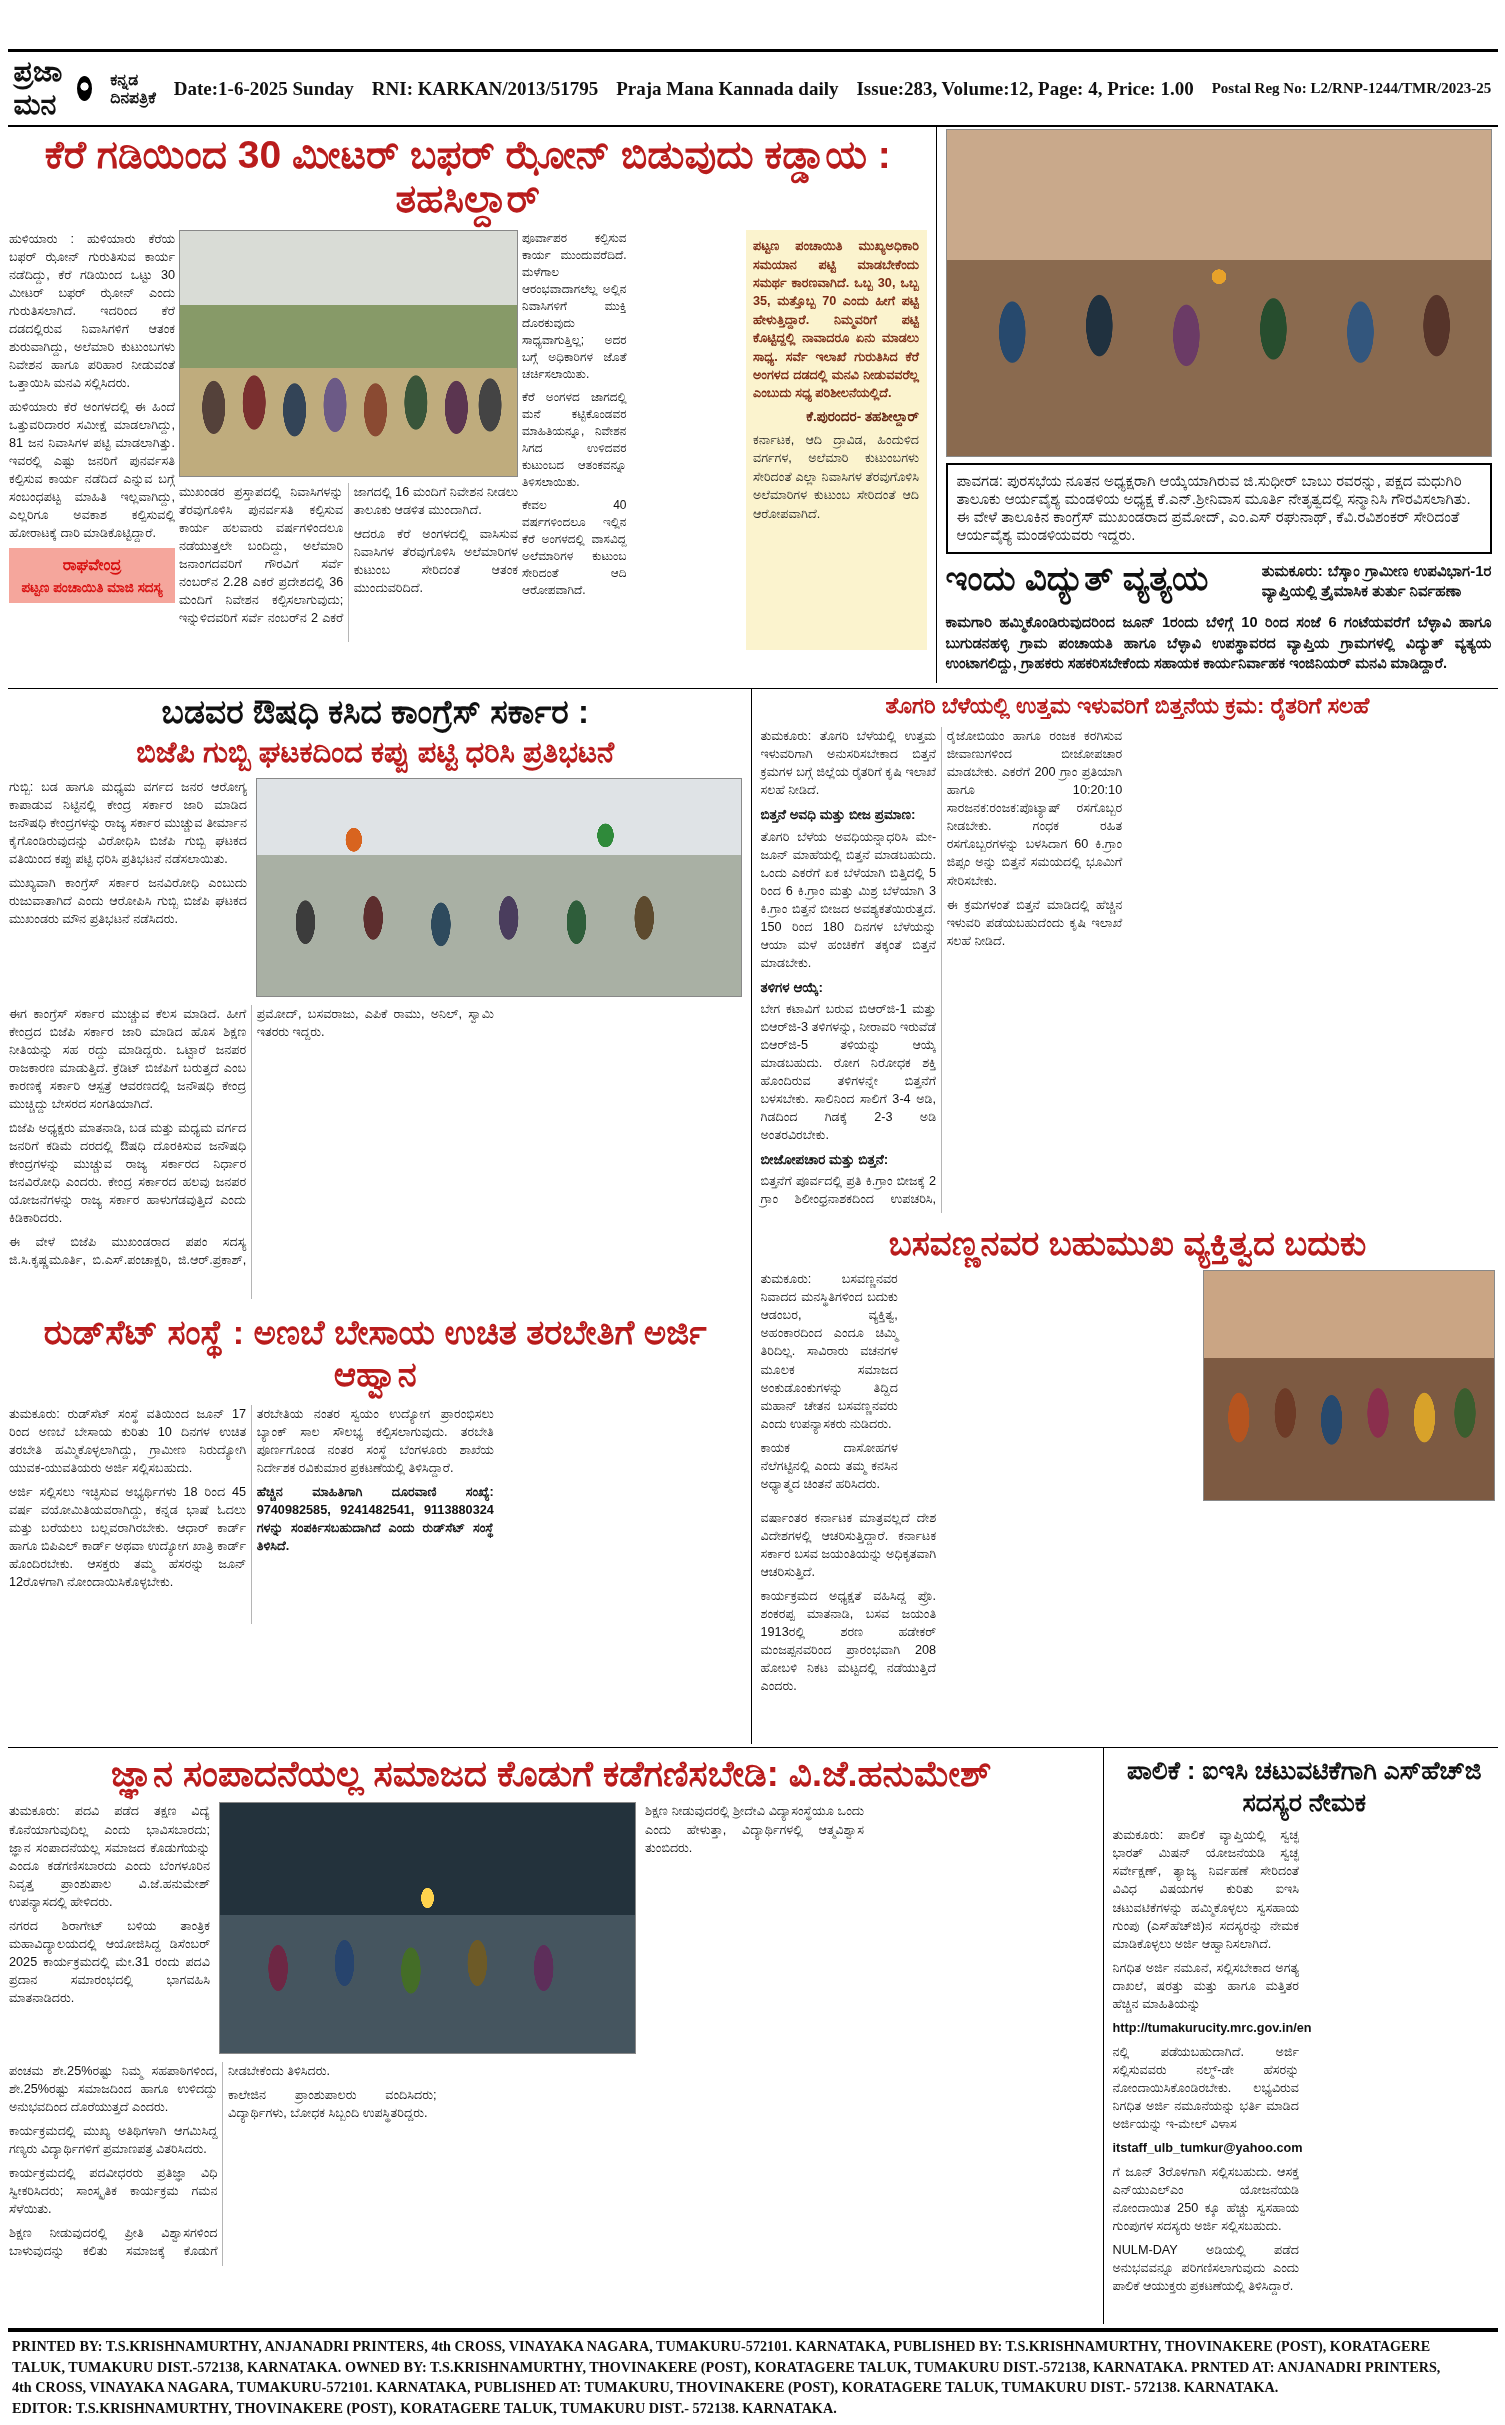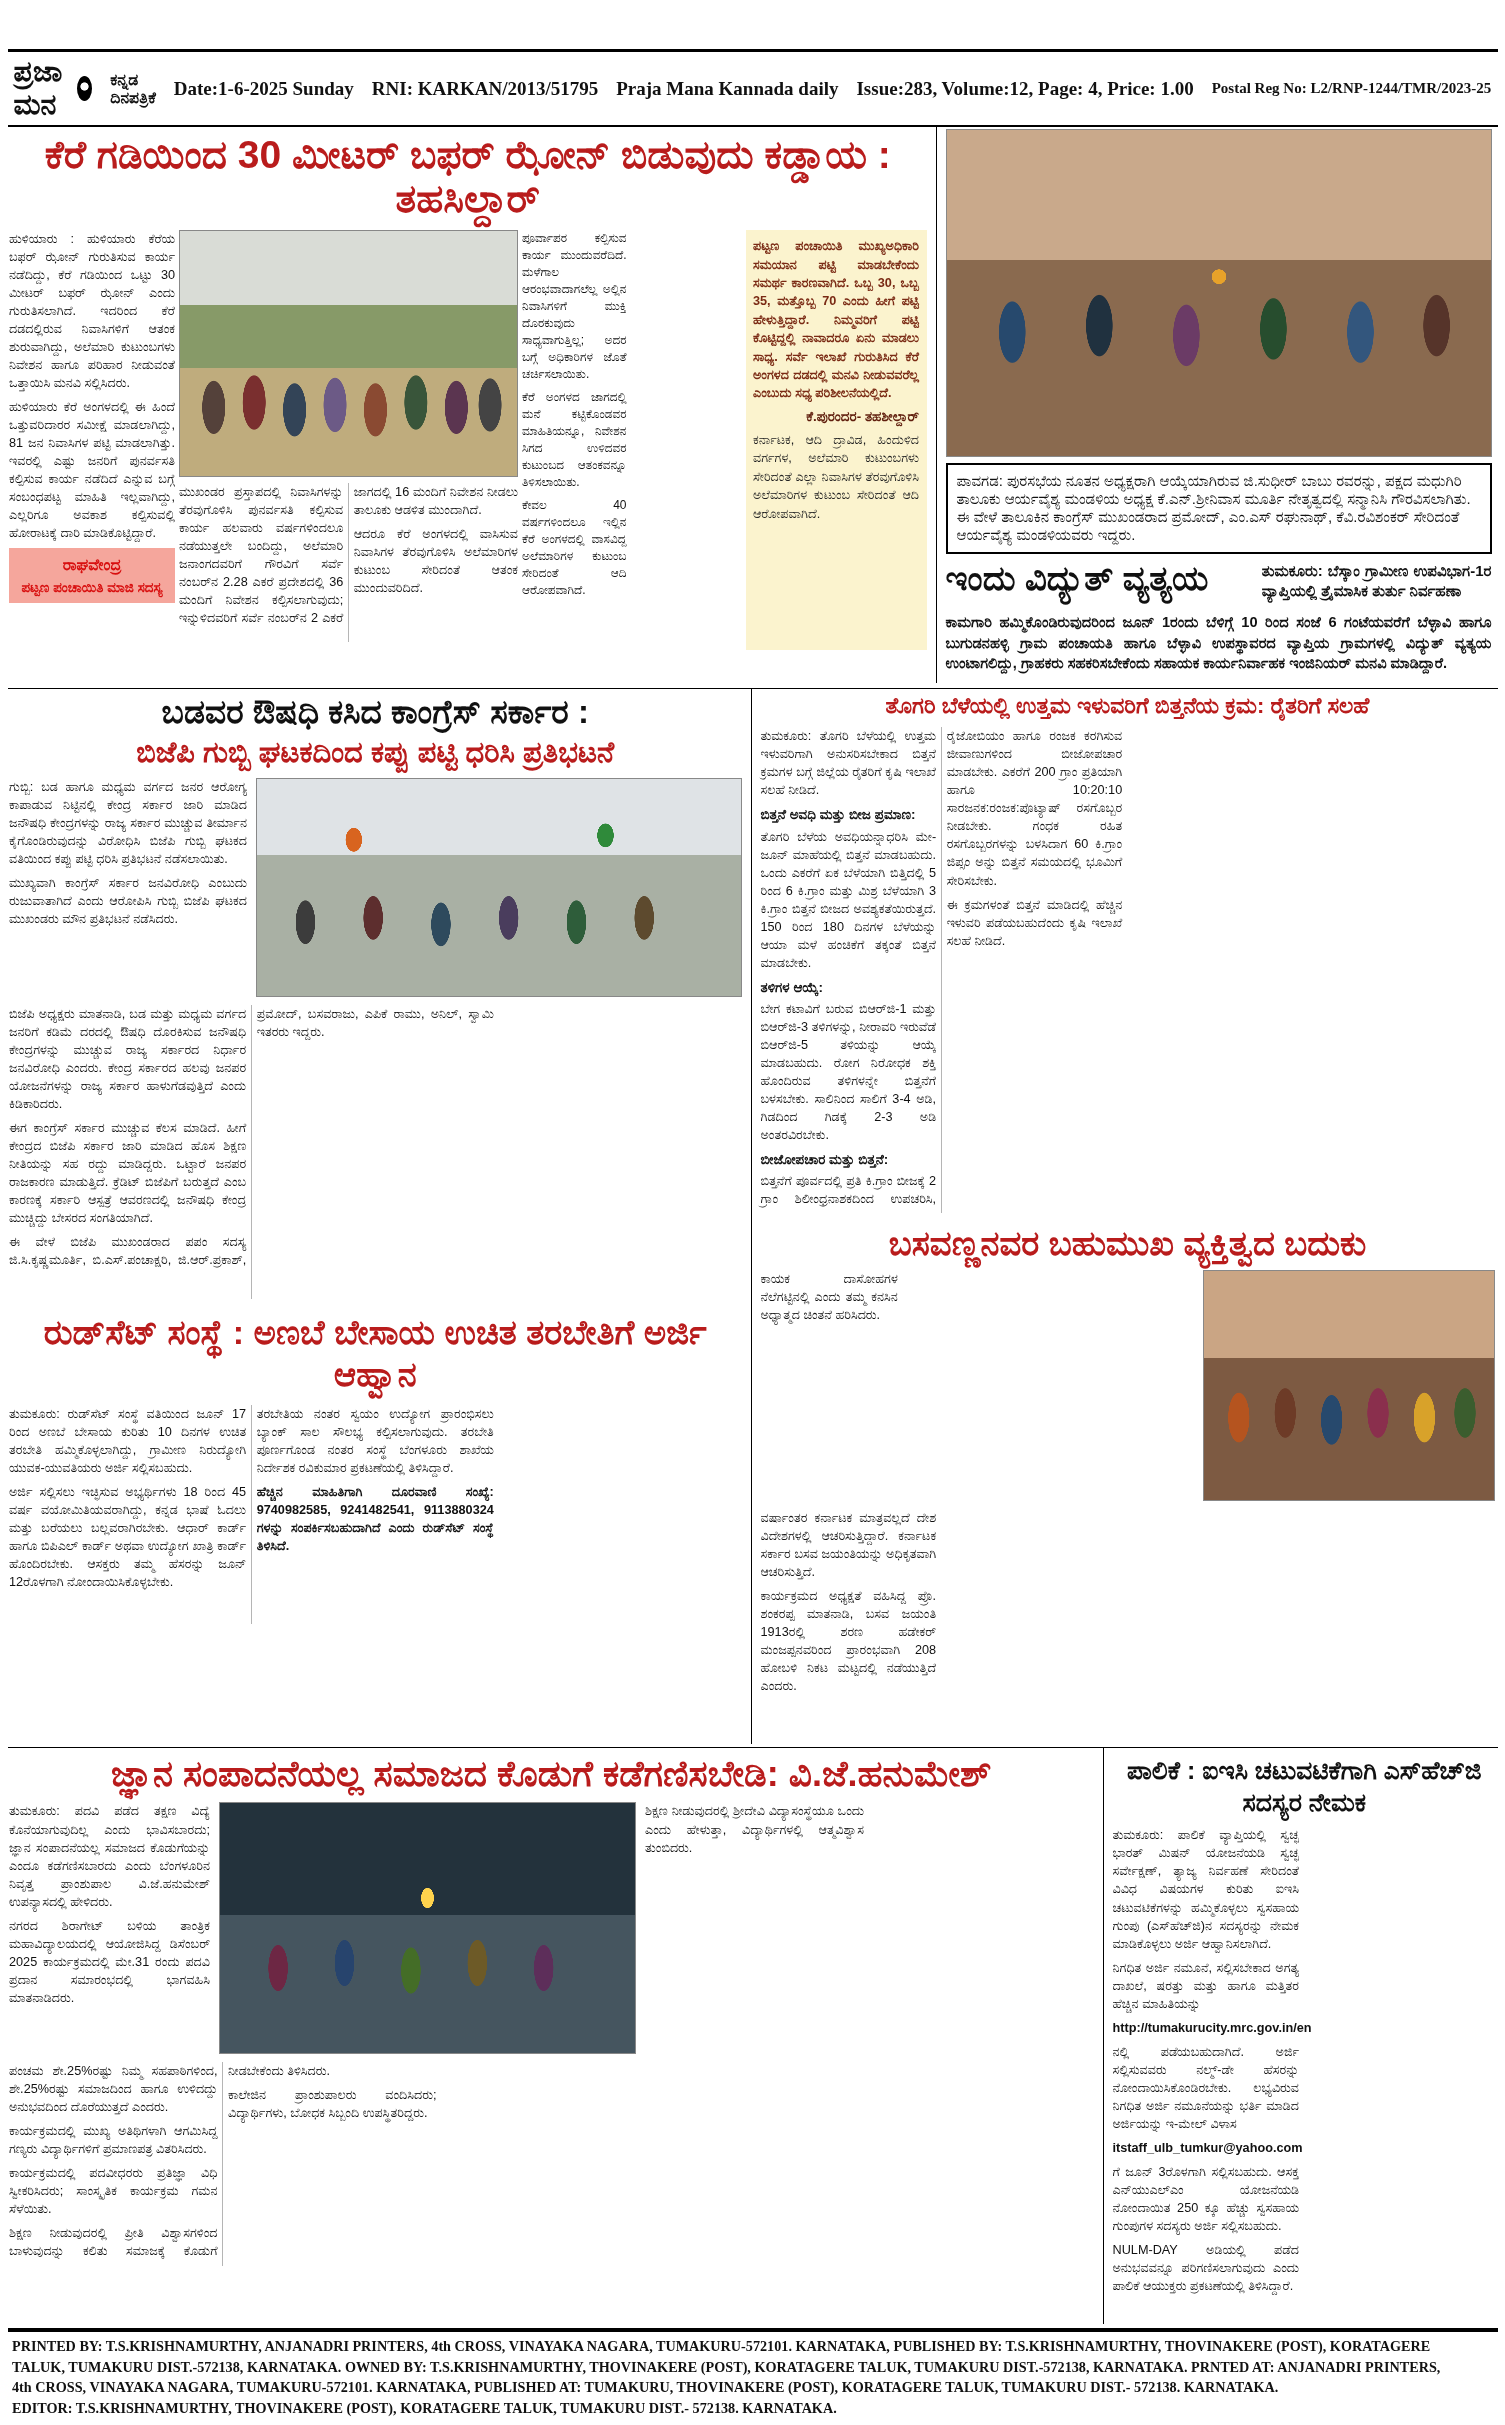--- a/index.html
+++ b/index.html
@@ -198,22 +198,22 @@
         <h2 class="s2-hb">ಬಡವರ ಔಷಧಿ ಕಸಿದ ಕಾಂಗ್ರೆಸ್ ಸರ್ಕಾರ :</h2>
         <h3 class="s2-hr red">ಬಿಜೆಪಿ ಗುಬ್ಬಿ ಘಟಕದಿಂದ ಕಪ್ಪು ಪಟ್ಟಿ ಧರಿಸಿ ಪ್ರತಿಭಟನೆ</h3>
         <div class="s2-grid">
           <div class="body-txt">
             <p>ಗುಬ್ಬಿ: ಬಡ ಹಾಗೂ ಮಧ್ಯಮ ವರ್ಗದ ಜನರ ಆರೋಗ್ಯ ಕಾಪಾಡುವ ನಿಟ್ಟಿನಲ್ಲಿ ಕೇಂದ್ರ ಸರ್ಕಾರ ಜಾರಿ ಮಾಡಿದ ಜನೌಷಧಿ ಕೇಂದ್ರಗಳನ್ನು ರಾಜ್ಯ ಸರ್ಕಾರ ಮುಚ್ಚುವ ತೀರ್ಮಾನ ಕೈಗೊಂಡಿರುವುದನ್ನು ವಿರೋಧಿಸಿ ಬಿಜೆಪಿ ಗುಬ್ಬಿ ಘಟಕದ ವತಿಯಿಂದ ಕಪ್ಪು ಪಟ್ಟಿ ಧರಿಸಿ ಪ್ರತಿಭಟನೆ ನಡೆಸಲಾಯಿತು.</p>
             <p>ಮುಖ್ಯವಾಗಿ ಕಾಂಗ್ರೆಸ್ ಸರ್ಕಾರ ಜನವಿರೋಧಿ ಎಂಬುದು ರುಜುವಾತಾಗಿದೆ ಎಂದು ಆರೋಪಿಸಿ ಗುಬ್ಬಿ ಬಿಜೆಪಿ ಘಟಕದ ಮುಖಂಡರು ಮೌನ ಪ್ರತಿಭಟನೆ ನಡೆಸಿದರು.</p>
           </div>
           <div class="photo photo-protest"></div>
         </div>
         <div class="s2-body cols body-txt">
+          <p>ಈಗ ಕಾಂಗ್ರೆಸ್ ಸರ್ಕಾರ ಮುಚ್ಚುವ ಕೆಲಸ ಮಾಡಿದೆ. ಹೀಗೆ ಕೇಂದ್ರದ ಬಿಜೆಪಿ ಸರ್ಕಾರ ಜಾರಿ ಮಾಡಿದ ಹೊಸ ಶಿಕ್ಷಣ ನೀತಿಯನ್ನು ಸಹ ರದ್ದು ಮಾಡಿದ್ದರು. ಒಟ್ಟಾರೆ ಜನಪರ ರಾಜಕಾರಣ ಮಾಡುತ್ತಿದೆ. ಕ್ರೆಡಿಟ್ ಬಿಜೆಪಿಗೆ ಬರುತ್ತದೆ ಎಂಬ ಕಾರಣಕ್ಕೆ ಸರ್ಕಾರಿ ಆಸ್ಪತ್ರೆ ಆವರಣದಲ್ಲಿ ಜನೌಷಧಿ ಕೇಂದ್ರ ಮುಚ್ಚಿದ್ದು ಬೇಸರದ ಸಂಗತಿಯಾಗಿದೆ.</p>
           <p>ಬಿಜೆಪಿ ಅಧ್ಯಕ್ಷರು ಮಾತನಾಡಿ, ಬಡ ಮತ್ತು ಮಧ್ಯಮ ವರ್ಗದ ಜನರಿಗೆ ಕಡಿಮೆ ದರದಲ್ಲಿ ಔಷಧಿ ದೊರಕಿಸುವ ಜನೌಷಧಿ ಕೇಂದ್ರಗಳನ್ನು ಮುಚ್ಚುವ ರಾಜ್ಯ ಸರ್ಕಾರದ ನಿರ್ಧಾರ ಜನವಿರೋಧಿ ಎಂದರು. ಕೇಂದ್ರ ಸರ್ಕಾರದ ಹಲವು ಜನಪರ ಯೋಜನೆಗಳನ್ನು ರಾಜ್ಯ ಸರ್ಕಾರ ಹಾಳುಗೆಡವುತ್ತಿದೆ ಎಂದು ಕಿಡಿಕಾರಿದರು.</p>
-          <p>ಈಗ ಕಾಂಗ್ರೆಸ್ ಸರ್ಕಾರ ಮುಚ್ಚುವ ಕೆಲಸ ಮಾಡಿದೆ. ಹೀಗೆ ಕೇಂದ್ರದ ಬಿಜೆಪಿ ಸರ್ಕಾರ ಜಾರಿ ಮಾಡಿದ ಹೊಸ ಶಿಕ್ಷಣ ನೀತಿಯನ್ನು ಸಹ ರದ್ದು ಮಾಡಿದ್ದರು. ಒಟ್ಟಾರೆ ಜನಪರ ರಾಜಕಾರಣ ಮಾಡುತ್ತಿದೆ. ಕ್ರೆಡಿಟ್ ಬಿಜೆಪಿಗೆ ಬರುತ್ತದೆ ಎಂಬ ಕಾರಣಕ್ಕೆ ಸರ್ಕಾರಿ ಆಸ್ಪತ್ರೆ ಆವರಣದಲ್ಲಿ ಜನೌಷಧಿ ಕೇಂದ್ರ ಮುಚ್ಚಿದ್ದು ಬೇಸರದ ಸಂಗತಿಯಾಗಿದೆ.</p>
           <p>ಈ ವೇಳೆ ಬಿಜೆಪಿ ಮುಖಂಡರಾದ ಪಪಂ ಸದಸ್ಯ ಜಿ.ಸಿ.ಕೃಷ್ಣಮೂರ್ತಿ, ಬಿ.ಎಸ್.ಪಂಚಾಕ್ಷರಿ, ಜಿ.ಆರ್.ಪ್ರಕಾಶ್, ಪ್ರಮೋದ್, ಬಸವರಾಜು, ಎಪಿಕೆ ರಾಮು, ಅನಿಲ್, ಸ್ವಾಮಿ ಇತರರು ಇದ್ದರು.</p>
         </div>
       </section>
 
       <section>
         <h3 class="s4-h red">ರುಡ್‌ಸೆಟ್ ಸಂಸ್ಥೆ : ಅಣಬೆ ಬೇಸಾಯ ಉಚಿತ ತರಬೇತಿಗೆ ಅರ್ಜಿ ಆಹ್ವಾನ</h3>
         <div class="s4-body cols body-txt">
           <p>ತುಮಕೂರು: ರುಡ್‌ಸೆಟ್ ಸಂಸ್ಥೆ ವತಿಯಿಂದ ಜೂನ್ 17 ರಿಂದ ಅಣಬೆ ಬೇಸಾಯ ಕುರಿತು 10 ದಿನಗಳ ಉಚಿತ ತರಬೇತಿ ಹಮ್ಮಿಕೊಳ್ಳಲಾಗಿದ್ದು, ಗ್ರಾಮೀಣ ನಿರುದ್ಯೋಗಿ ಯುವಕ-ಯುವತಿಯರು ಅರ್ಜಿ ಸಲ್ಲಿಸಬಹುದು.</p>
           <p>ಅರ್ಜಿ ಸಲ್ಲಿಸಲು ಇಚ್ಛಿಸುವ ಅಭ್ಯರ್ಥಿಗಳು 18 ರಿಂದ 45 ವರ್ಷ ವಯೋಮಿತಿಯವರಾಗಿದ್ದು, ಕನ್ನಡ ಭಾಷೆ ಓದಲು ಮತ್ತು ಬರೆಯಲು ಬಲ್ಲವರಾಗಿರಬೇಕು. ಆಧಾರ್ ಕಾರ್ಡ್ ಹಾಗೂ ಬಿಪಿಎಲ್ ಕಾರ್ಡ್ ಅಥವಾ ಉದ್ಯೋಗ ಖಾತ್ರಿ ಕಾರ್ಡ್ ಹೊಂದಿರಬೇಕು. ಆಸಕ್ತರು ತಮ್ಮ ಹೆಸರನ್ನು ಜೂನ್ 12ರೊಳಗಾಗಿ ನೋಂದಾಯಿಸಿಕೊಳ್ಳಬೇಕು.</p>
           <p>ತರಬೇತಿಯ ನಂತರ ಸ್ವಯಂ ಉದ್ಯೋಗ ಪ್ರಾರಂಭಿಸಲು ಬ್ಯಾಂಕ್ ಸಾಲ ಸೌಲಭ್ಯ ಕಲ್ಪಿಸಲಾಗುವುದು. ತರಬೇತಿ ಪೂರ್ಣಗೊಂಡ ನಂತರ ಸಂಸ್ಥೆ ಬೆಂಗಳೂರು ಶಾಖೆಯ ನಿರ್ದೇಶಕ ರವಿಕುಮಾರ ಪ್ರಕಟಣೆಯಲ್ಲಿ ತಿಳಿಸಿದ್ದಾರೆ.</p>
@@ -234,20 +234,21 @@
           <h4>ಬೀಜೋಪಚಾರ ಮತ್ತು ಬಿತ್ತನೆ:</h4>
           <p>ಬಿತ್ತನೆಗೆ ಪೂರ್ವದಲ್ಲಿ ಪ್ರತಿ ಕಿ.ಗ್ರಾಂ ಬೀಜಕ್ಕೆ 2 ಗ್ರಾಂ ಶಿಲೀಂಧ್ರನಾಶಕದಿಂದ ಉಪಚರಿಸಿ, ರೈಜೋಬಿಯಂ ಹಾಗೂ ರಂಜಕ ಕರಗಿಸುವ ಜೀವಾಣುಗಳಿಂದ ಬೀಜೋಪಚಾರ ಮಾಡಬೇಕು. ಎಕರೆಗೆ 200 ಗ್ರಾಂ ಪ್ರತಿಯಾಗಿ ಹಾಗೂ 10:20:10 ಸಾರಜನಕ:ರಂಜಕ:ಪೊಟ್ಯಾಷ್ ರಸಗೊಬ್ಬರ ನೀಡಬೇಕು. ಗಂಧಕ ರಹಿತ ರಸಗೊಬ್ಬರಗಳನ್ನು ಬಳಸಿದಾಗ 60 ಕಿ.ಗ್ರಾಂ ಜಿಪ್ಸಂ ಅನ್ನು ಬಿತ್ತನೆ ಸಮಯದಲ್ಲಿ ಭೂಮಿಗೆ ಸೇರಿಸಬೇಕು.</p>
           <p>ಈ ಕ್ರಮಗಳಂತೆ ಬಿತ್ತನೆ ಮಾಡಿದಲ್ಲಿ ಹೆಚ್ಚಿನ ಇಳುವರಿ ಪಡೆಯಬಹುದೆಂದು ಕೃಷಿ ಇಲಾಖೆ ಸಲಹೆ ನೀಡಿದೆ.</p>
         </div>
       </section>
 
       <section>
         <h3 class="s5-h red">ಬಸವಣ್ಣನವರ ಬಹುಮುಖ ವ್ಯಕ್ತಿತ್ವದ ಬದುಕು</h3>
         <div class="s5-grid">
           <div class="s5-left cols body-txt">
+            <p>ತುಮಕೂರು: ಬಸವಣ್ಣನವರ ನಿವಾದದ ಮನಸ್ಥಿತಿಗಳಿಂದ ಬದುಕು ಆಡಂಬರ, ವ್ಯಕ್ತಿತ್ವ, ಅಹಂಕಾರದಿಂದ ಎಂದೂ ಚಿಮ್ಮಿ ತಿರಿದಿಲ್ಲ. ಸಾವಿರಾರು ವಚನಗಳ ಮೂಲಕ ಸಮಾಜದ ಅಂಕುಡೊಂಕುಗಳನ್ನು ತಿದ್ದಿದ ಮಹಾನ್ ಚೇತನ ಬಸವಣ್ಣನವರು ಎಂದು ಉಪನ್ಯಾಸಕರು ನುಡಿದರು.</p>
             <p>ಕಾಯಕ ದಾಸೋಹಗಳ ನೆಲೆಗಟ್ಟಿನಲ್ಲಿ ಎಂದು ತಮ್ಮ ಕನಸಿನ ಅಧ್ಯಾತ್ಮದ ಚಿಂತನೆ ಹರಿಸಿದರು.</p>
           </div>
           <div class="photo photo-basava"></div>
         </div>
         <div class="s5-body cols body-txt">
           <p>ವರ್ಷಾಂತರ ಕರ್ನಾಟಕ ಮಾತ್ರವಲ್ಲದೆ ದೇಶ ವಿದೇಶಗಳಲ್ಲಿ ಆಚರಿಸುತ್ತಿದ್ದಾರೆ. ಕರ್ನಾಟಕ ಸರ್ಕಾರ ಬಸವ ಜಯಂತಿಯನ್ನು ಅಧಿಕೃತವಾಗಿ ಆಚರಿಸುತ್ತಿದೆ.</p>
           <p>ಕಾರ್ಯಕ್ರಮದ ಅಧ್ಯಕ್ಷತೆ ವಹಿಸಿದ್ದ ಪ್ರೊ. ಶಂಕರಪ್ಪ ಮಾತನಾಡಿ, ಬಸವ ಜಯಂತಿ 1913ರಲ್ಲಿ ಶರಣ ಹಡೇಕರ್ ಮಂಜಪ್ಪನವರಿಂದ ಪ್ರಾರಂಭವಾಗಿ 208 ಹೋಬಳಿ ನಿಕಟ ಮಟ್ಟದಲ್ಲಿ ನಡೆಯುತ್ತಿದೆ ಎಂದರು.</p>
         </div>
       </section>
     </div>

